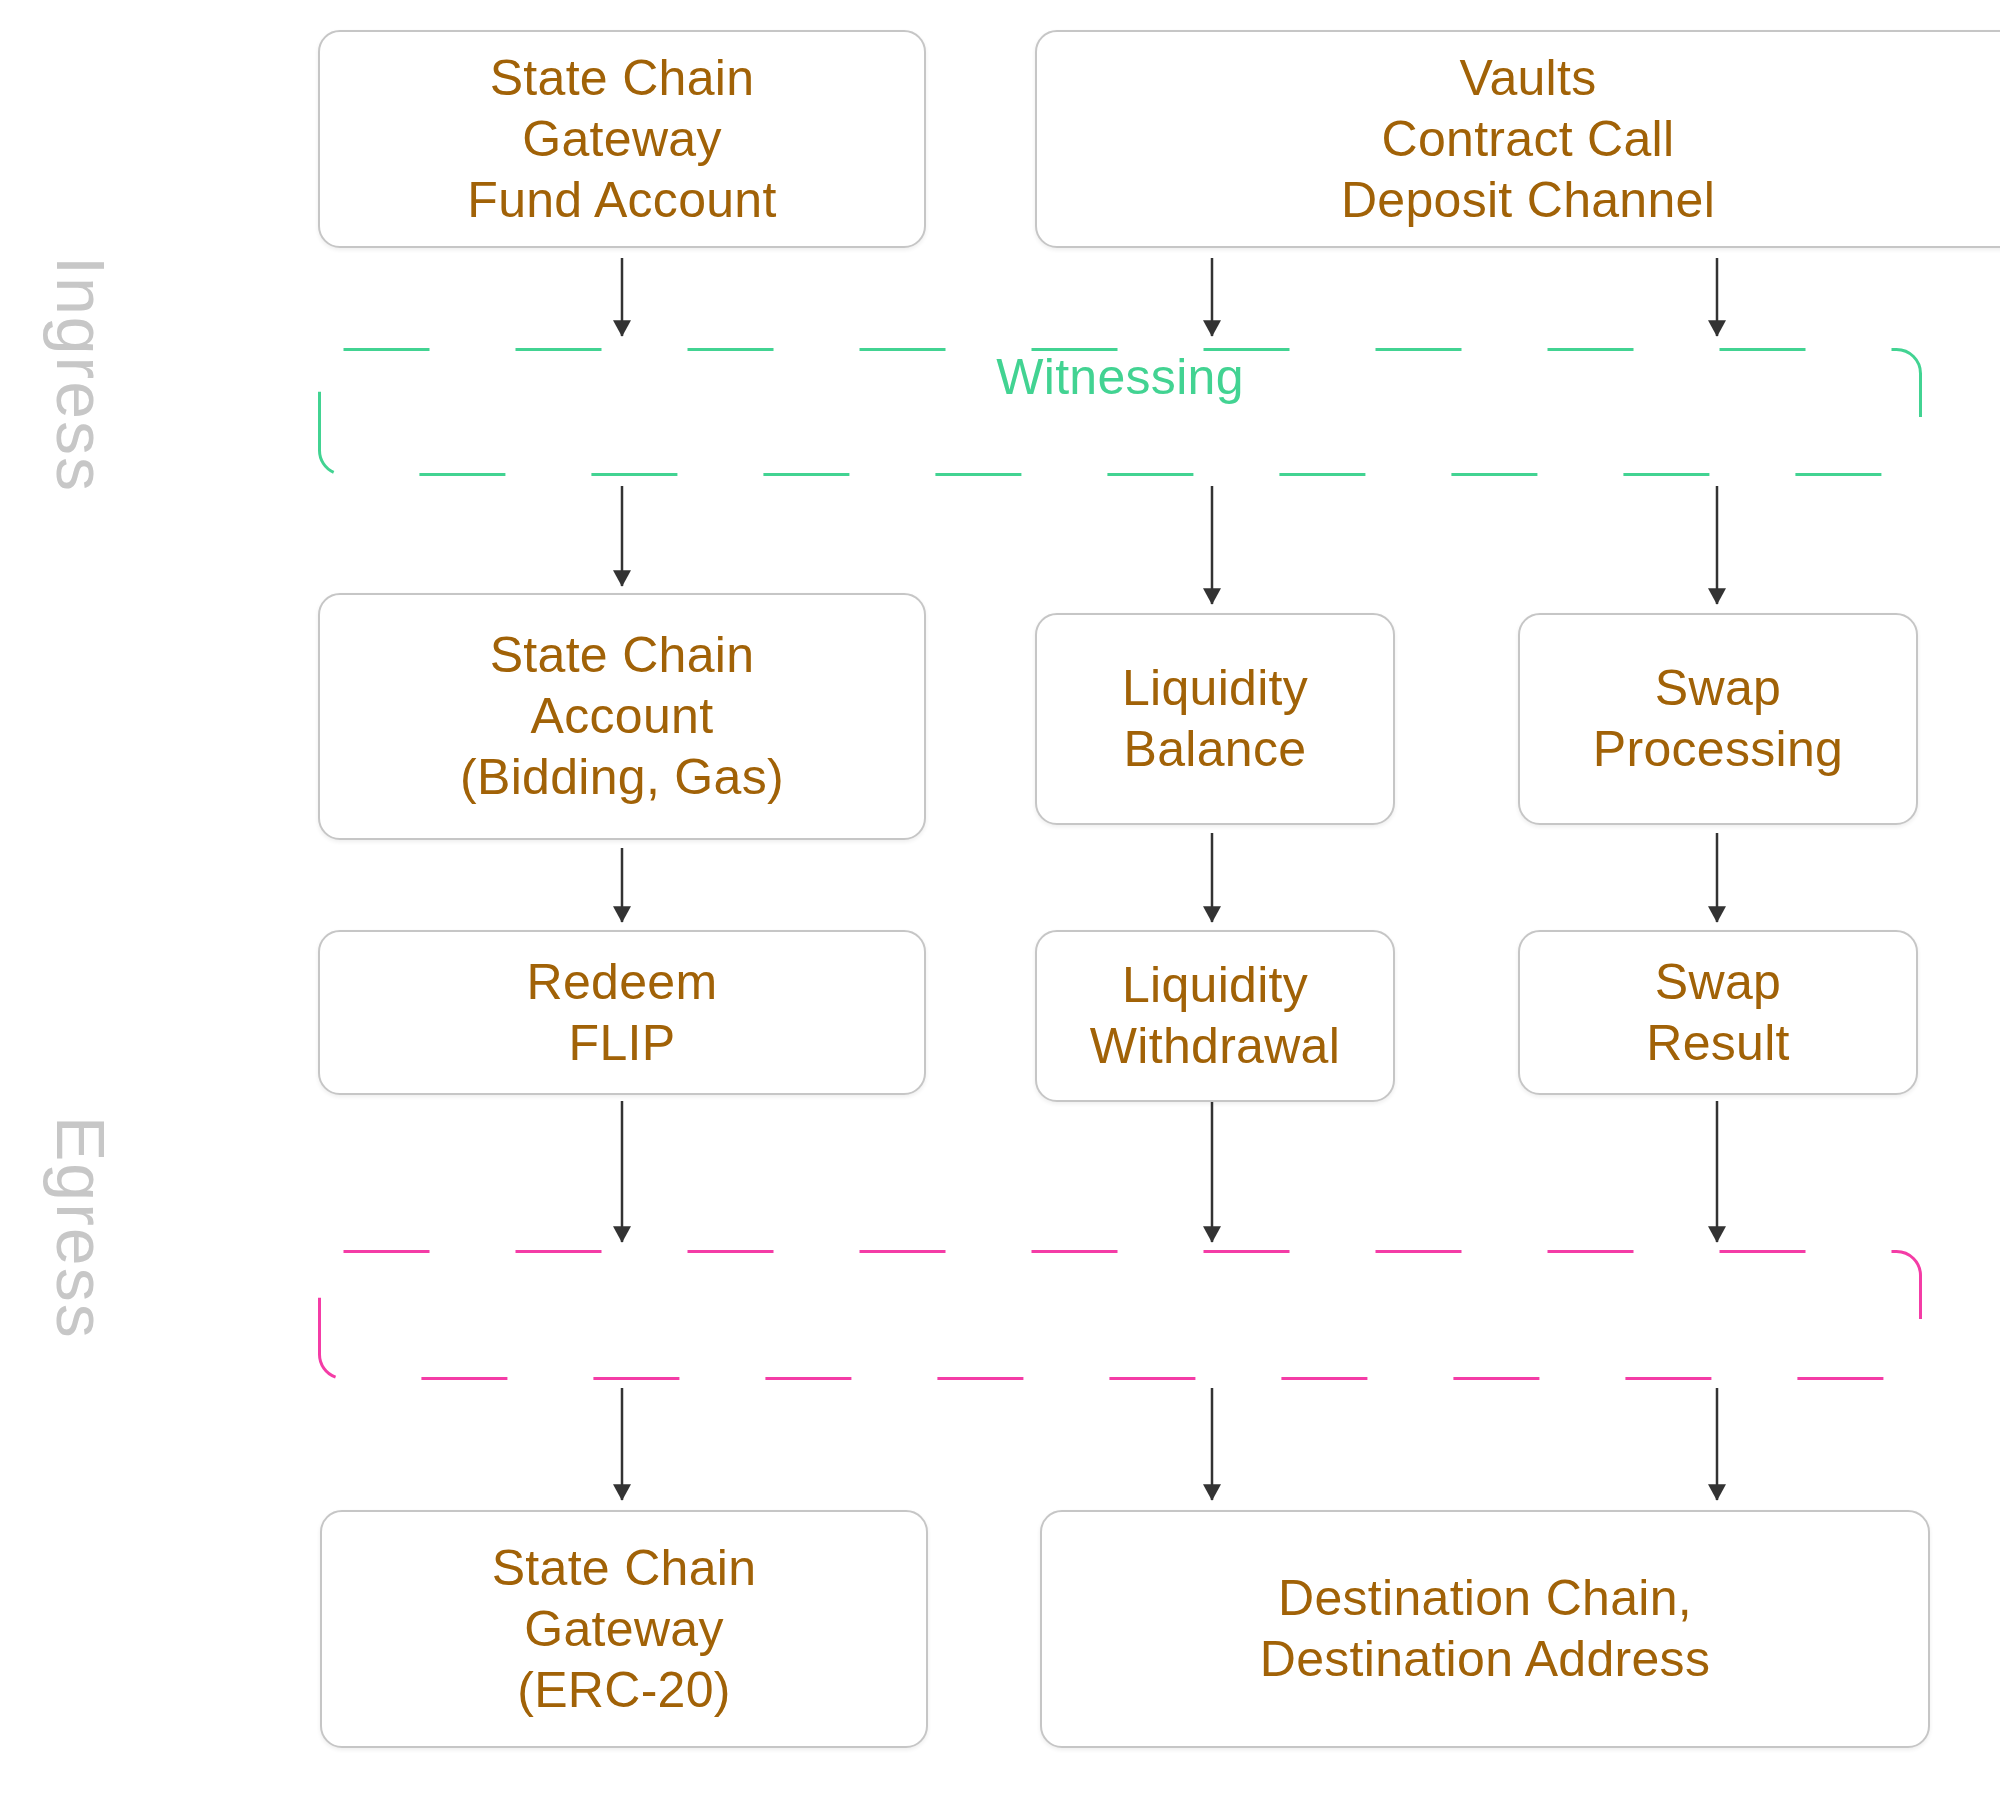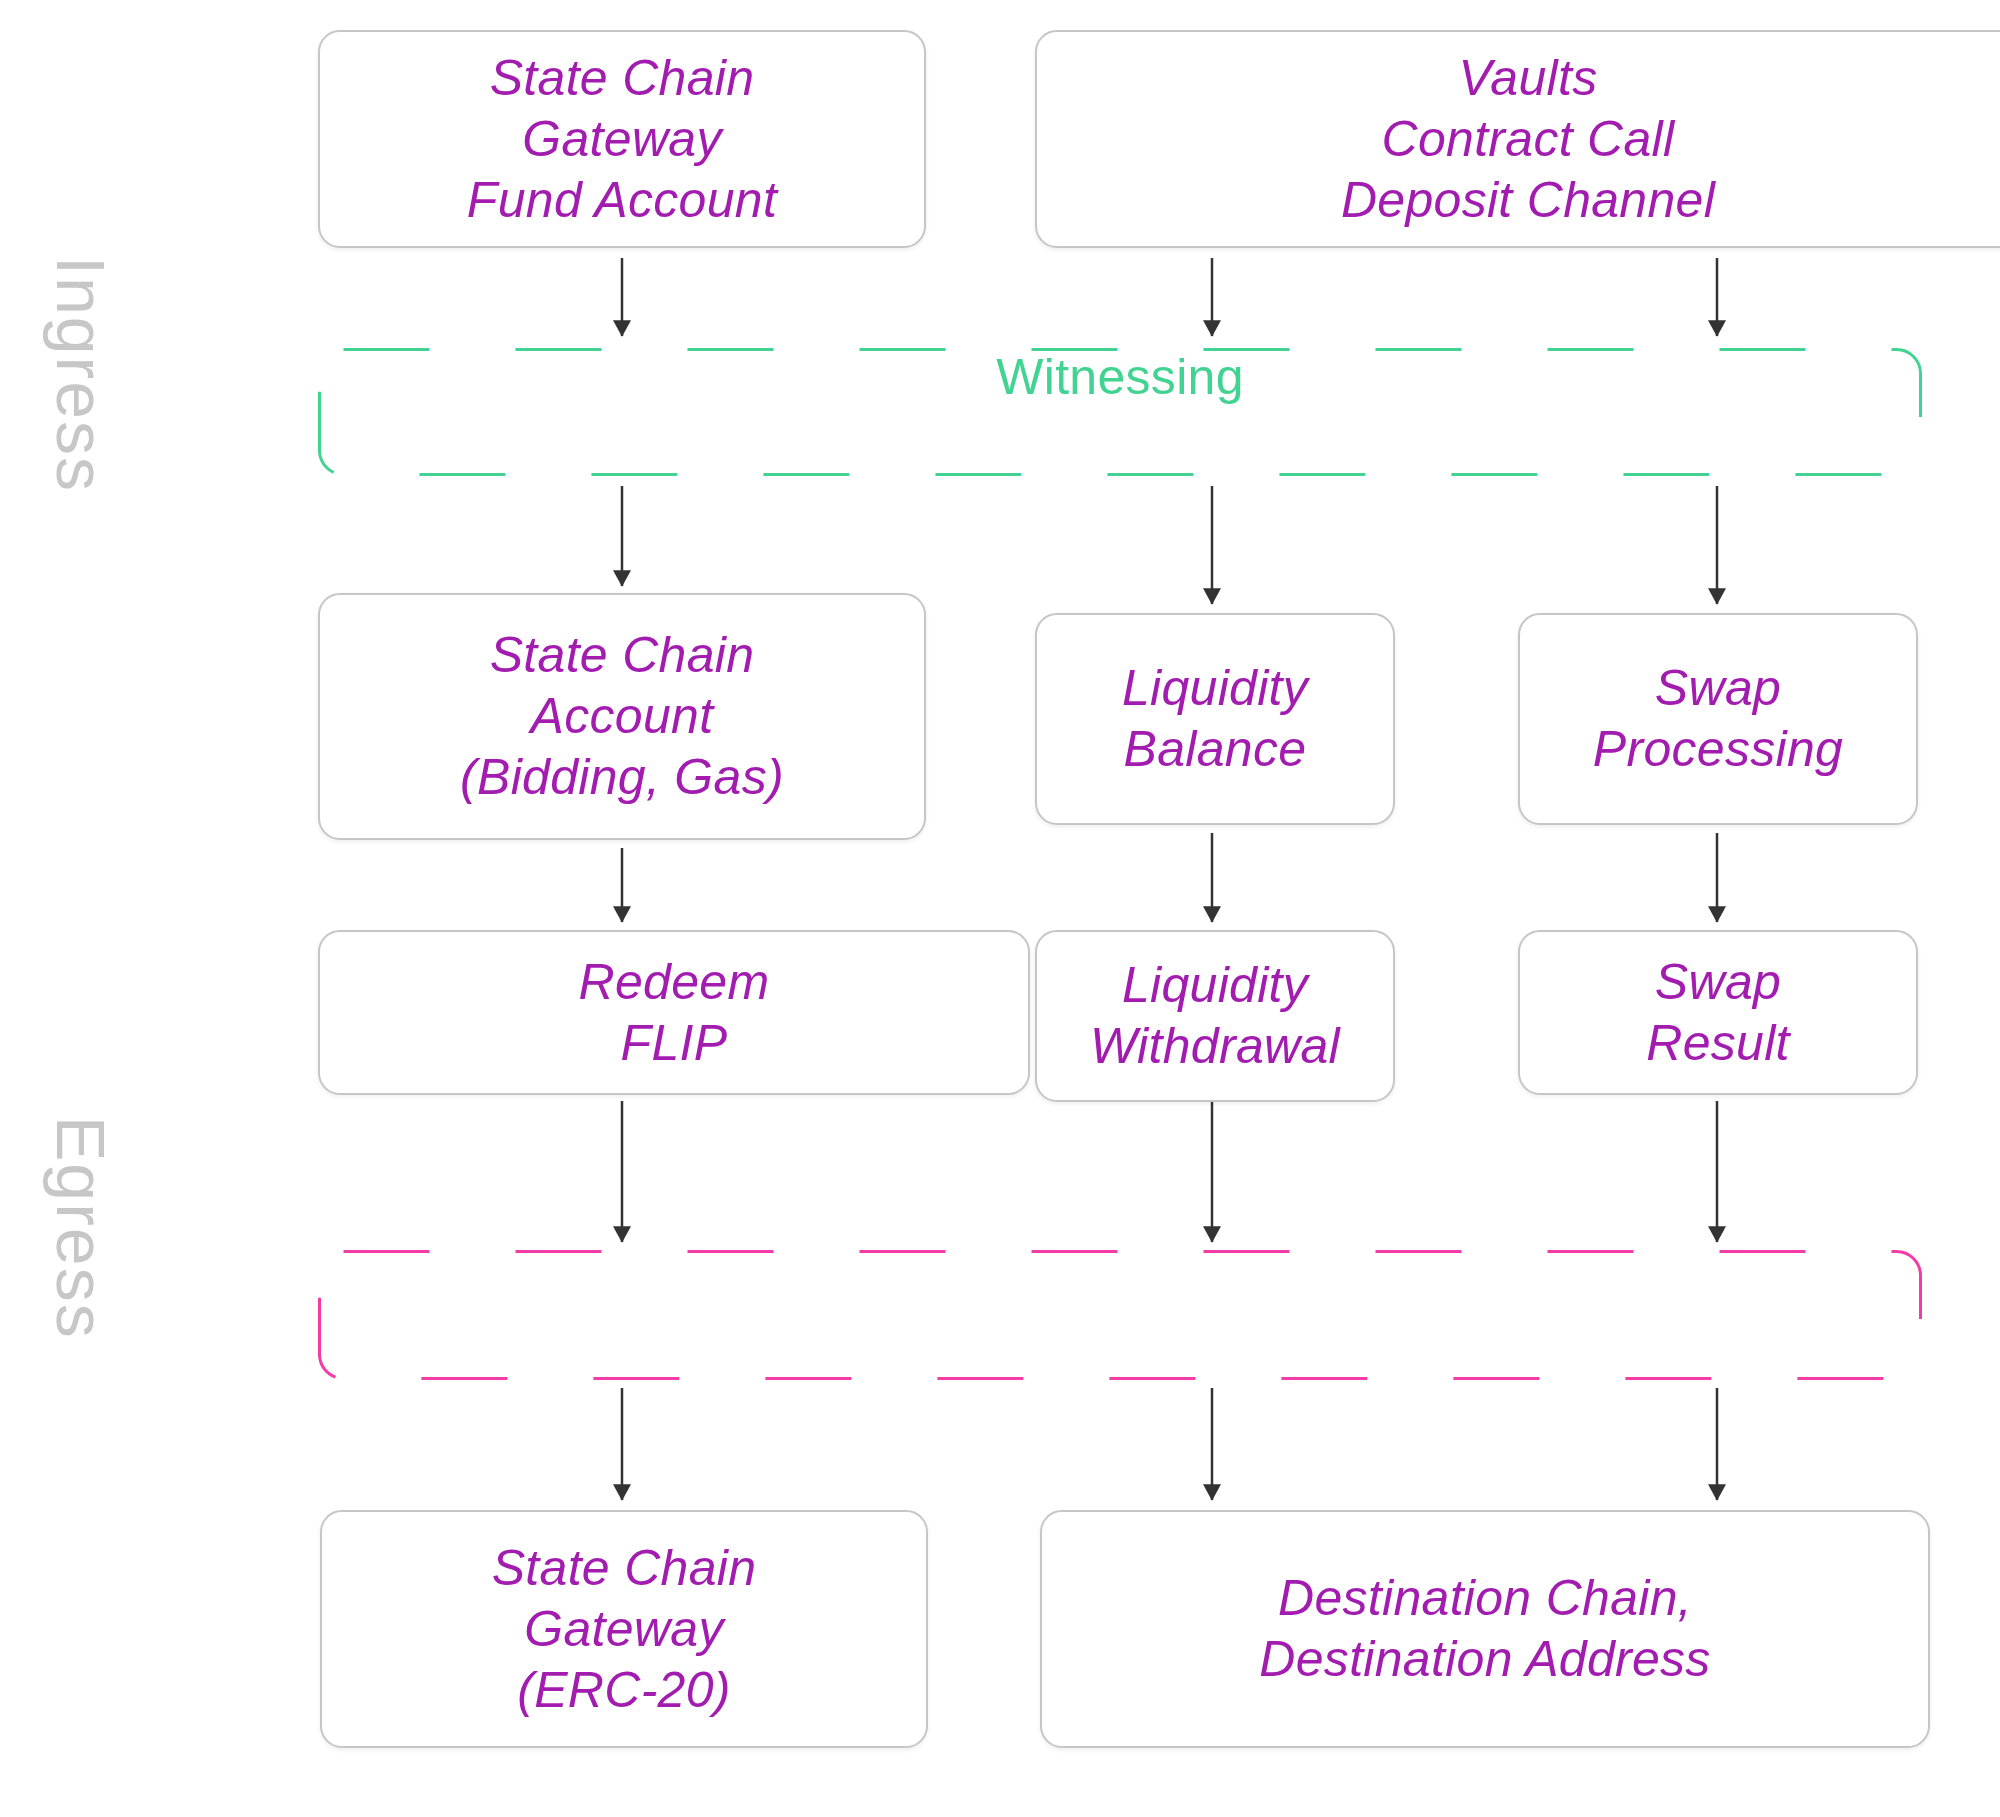--- a/index.html
+++ b/index.html
@@ -35,23 +35,22 @@
     display: flex;
     align-items: center;
     justify-content: center;
     text-align: center;
     box-sizing: border-box;
   }
   .node-label {
     white-space: pre-line;
     font-size: 50px;
     line-height: 1.22;
-    color: #a21caf;
+    color: #a16207;
     letter-spacing: 0.3px;
-    font-style: italic;
   }
   .band {
     position: absolute;
     display: flex;
     align-items: flex-start;
     justify-content: center;
   }
   .band-border {
     position: absolute;
     left: 0; top: 0;
@@ -140,21 +139,21 @@
   <div class="node" style="left:1035px; top:613px; width:360px; height:212px;">
     <span class="node-label">Liquidity
 Balance</span>
   </div>
 
   <div class="node" style="left:1518px; top:613px; width:400px; height:212px;">
     <span class="node-label">Swap
 Processing</span>
   </div>
 
-  <div class="node" style="left:318px; top:930px; width:712px; height:165px;">
+  <div class="node" style="left:318px; top:930px; width:608px; height:165px;">
     <span class="node-label">Redeem
 FLIP</span>
   </div>
 
   <div class="node" style="left:1035px; top:930px; width:360px; height:172px;">
     <span class="node-label">Liquidity
 Withdrawal</span>
   </div>
 
   <div class="node" style="left:1518px; top:930px; width:400px; height:165px;">

